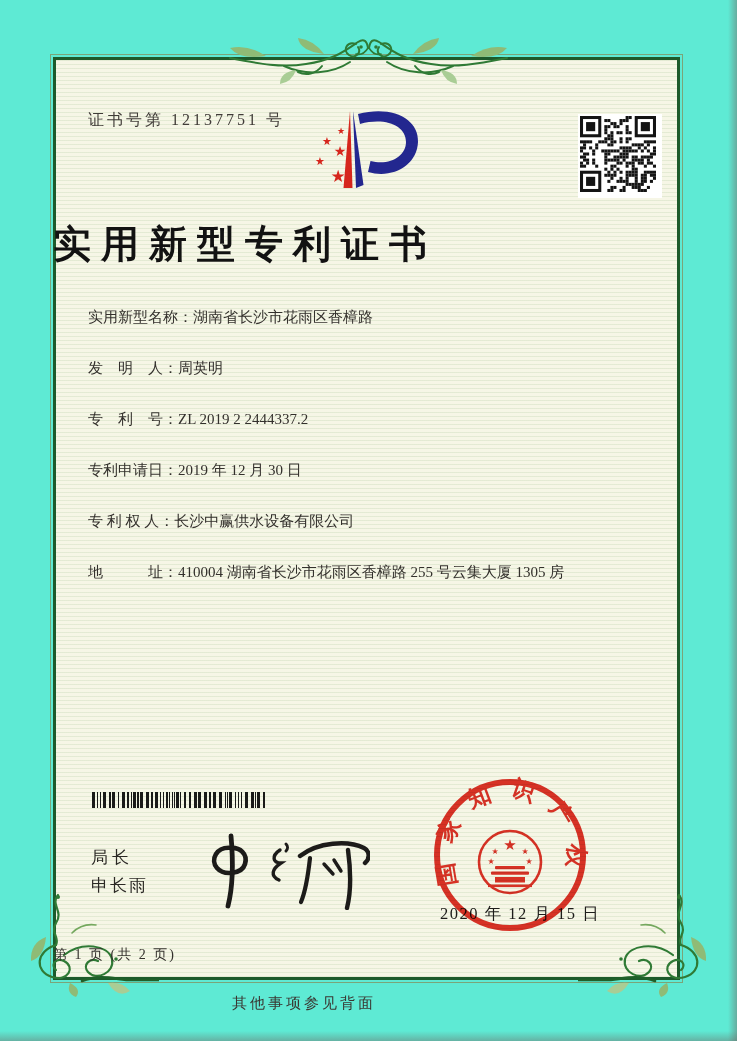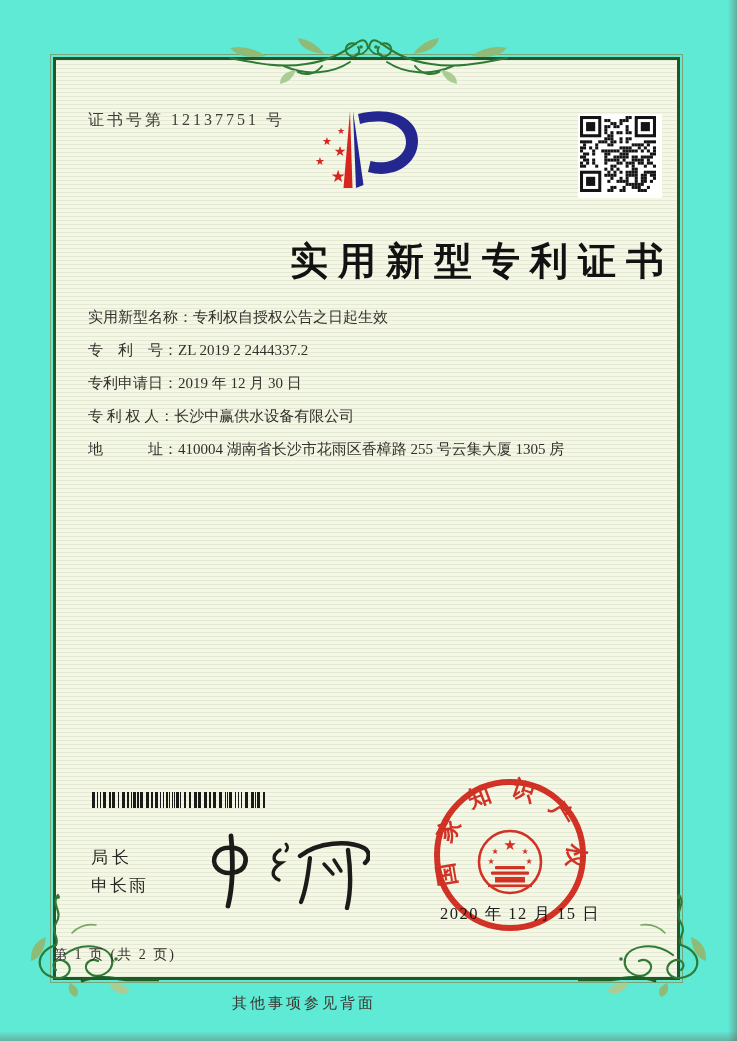--- a/index.html
+++ b/index.html
@@ -16,23 +16,23 @@
   .frame{
     position:absolute;left:53px;top:57px;width:621px;height:917px;
     border:3px solid #1d5a2b;outline:1px solid #7aa579;outline-offset:2px;
     background:
       repeating-linear-gradient(180deg,rgba(135,178,120,.17) 0 1px,rgba(0,0,0,0) 1px 4px),
       #f6f6e6;
   }
   .cert-no{position:absolute;left:88px;top:110px;font-size:16px;letter-spacing:3px;color:#403c38;}
   .logo{position:absolute;left:306px;top:104px;}
   .qr{position:absolute;left:578px;top:114px;width:80px;height:80px;background:#fff;padding:2px;}
-  .title{position:absolute;left:53px;top:236px;width:621px;text-align:right;
+  .title{position:absolute;left:53px;top:219px;width:621px;text-align:left;
     font-size:38px;font-weight:bold;letter-spacing:10px;color:#121212;}
-  .fields{position:absolute;left:88px;top:306px;width:575px;display:flex;flex-direction:column;gap:10px;font-size:15px;}
+  .fields{position:absolute;left:88px;top:306px;width:575px;display:flex;flex-direction:column;gap:28px;font-size:15px;}
   .field-row{display:flex;line-height:23px;white-space:nowrap;}
   .field-label{white-space:pre;color:#33302c;}
   .field-value{color:#33302c;}
   .grant-gap{display:inline-block;width:56px;}
   .paragraphs{position:absolute;left:88px;top:610px;width:563px;font-size:14.5px;line-height:29px;
     text-align:justify;color:#3a3732;}
   .paragraphs p{margin:0;text-indent:2em;}
   .barcode{position:absolute;left:92px;top:792px;}
   .signer-title{position:absolute;left:91px;top:846px;font-size:17px;letter-spacing:4px;color:#2b2925;}
   .signer-name{position:absolute;left:91px;top:874px;font-size:17px;letter-spacing:2px;color:#2b2925;}
@@ -327,21 +327,25 @@
         <rect x="0" y="54.72" width="21.28" height="21.28" fill="#141414"></rect>
         <rect x="3.04" y="57.76" width="15.2" height="15.2" fill="#fff"></rect>
         <rect x="6.08" y="60.8" width="9.120000000000001" height="9.120000000000001" fill="#141414"></rect>
       </svg></div>
 
   <div class="title">实用新型专利证书</div>
 
   <div class="fields">
     <div class="field-row">
       <span class="field-label">实用新型名称：</span>
-      <span class="field-value">专利权自授权公告之日起生效</span>
+      <span class="field-value">湖南省长沙市花雨区香樟路</span>
+    </div>
+    <div class="field-row">
+      <span class="field-label">发　明　人：</span>
+      <span class="field-value">周英明</span>
     </div>
     <div class="field-row">
       <span class="field-label">专　利　号：</span>
       <span class="field-value">ZL 2019 2 2444337.2</span>
     </div>
     <div class="field-row">
       <span class="field-label">专利申请日：</span>
       <span class="field-value">2019 年 12 月 30 日</span>
     </div>
     <div class="field-row">

